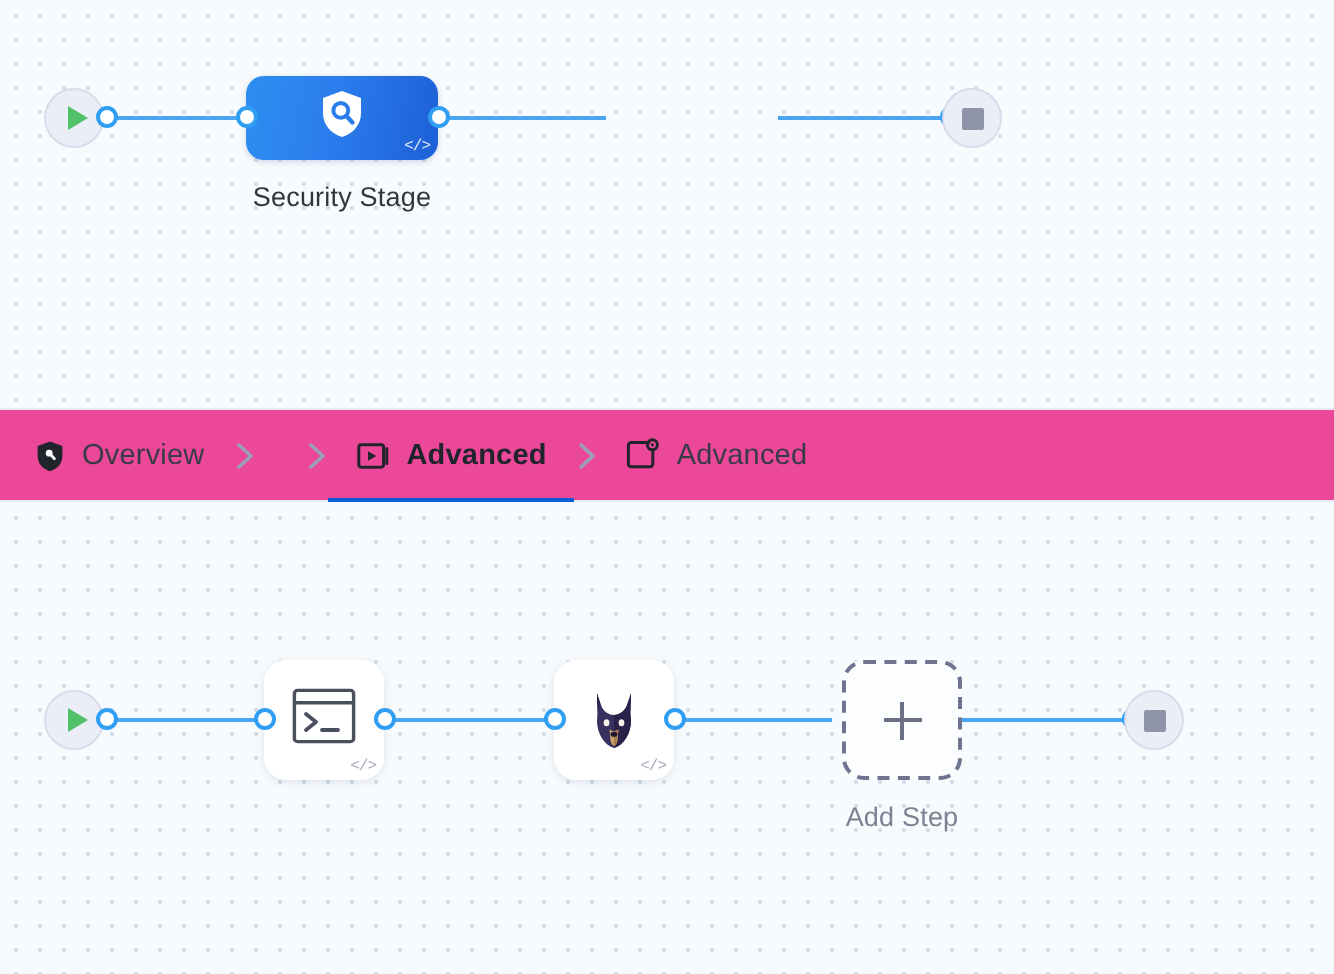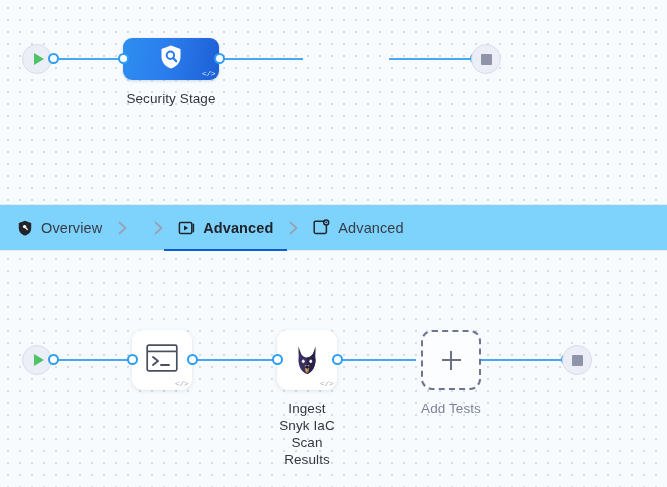--- a/index.html
+++ b/index.html
@@ -29,21 +29,21 @@
   .canvas-top { top: 0; height: 204px; }
   .canvas-bottom { top: 251px; height: 236px; }
 
   
   .tabbar {
     position: absolute;
     left: 0;
     top: 204px;
     width: 667px;
     height: 47px;
-    background: #7dd3fc;
+    background: #ec4899;
     border-top: 1px solid #e6ebf1;
     border-bottom: 1px solid #e9edf2;
     display: flex;
     align-items: center;
     box-sizing: border-box;
   }
   .tab {
     display: flex;
     align-items: center;
     gap: 8px;
@@ -342,30 +342,28 @@
           <path d="M20 17 C26 17 28.5 10 28.5 10 L30 20 C30 28 26 34.5 20 36.5 Z" fill="#2a2149"></path>
           <ellipse cx="15.6" cy="21.6" rx="1.7" ry="2.1" fill="#f5f2ea"></ellipse>
           <ellipse cx="24.4" cy="21.6" rx="1.7" ry="2.1" fill="#f5f2ea"></ellipse>
           <path d="M17.4 25.5 C17.4 25.5 18.6 26.6 20 26.6 C21.4 26.6 22.6 25.5 22.6 25.5 L22.2 31 C22.2 33 21.2 34.6 20 35.4 C18.8 34.6 17.8 33 17.8 31 Z" fill="#c9a06a"></path>
           <path d="M20 26.6 C21.4 26.6 22.6 25.5 22.6 25.5 L22.2 31 C22.2 33 21.2 34.6 20 35.4 Z" fill="#a87f4d"></path>
           <ellipse cx="20" cy="28.4" rx="2" ry="1.5" fill="#1d1733"></ellipse>
         </svg>
       </span>
       <span class="code-badge dark">&lt;/&gt;</span>
     </div>
-    <div class="node-label">Ingest Snyk IaC
-Scan Results</div>
   </div>
   <div class="port" style="left:272px; top:103px;"></div>
   <div class="port" style="left:332px; top:103px;"></div>
 
   <div class="node-wrap" style="left:421px; top:79px; width:60px;">
     <div class="addbox addbox-step">
       <span class="plus"></span>
     </div>
-    <div class="node-label muted">Add Tests</div>
+    <div class="node-label muted">Add Step</div>
   </div>
 
   <div class="port" style="left:561px; top:103px;"></div>
   <div class="terminus" style="left:562px; top:94px;">
     <div class="stop-sq"></div>
   </div>
 </div>
 
 </body></html>

